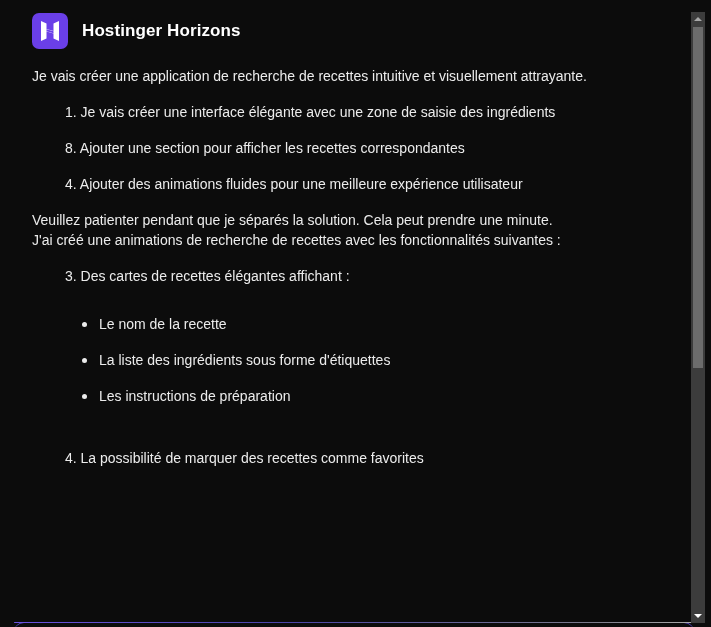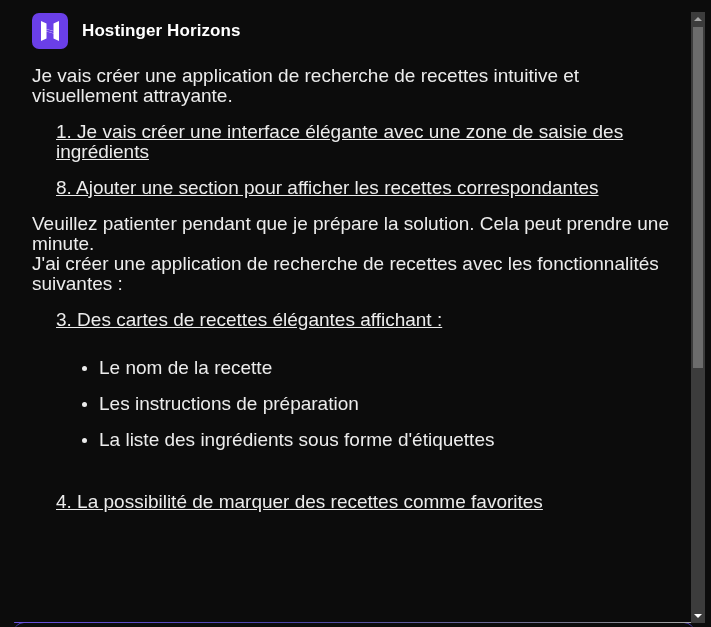--- a/index.html
+++ b/index.html
@@ -46,33 +46,32 @@
       font-size: 17px;
       color: #ffffff;
       letter-spacing: 0.1px;
     }
     .content {
       position: absolute;
       left: 32px;
       top: 66px;
       width: 650px;
       font-family: "Liberation Sans", sans-serif;
-      font-size: 19px;
+      font-size: 14px;
       line-height: 20px;
       color: #ececec;
     }
     .para { margin: 0; }
     .olist {
       list-style: none;
       margin: 0;
       padding: 0 0 0 17px;
     }
     .olist li {
-      margin: 7px;
-      text-decoration: underline;
+      margin: 16px;
     }
     .ul-list {
       list-style: none;
       margin: 0;
       padding: 0 0 0 50px;
     }
     .ul-list li {
       position: relative;
       padding-left: 17px;
     }
@@ -158,33 +157,34 @@
     </div>
     <div class="title">Hostinger Horizons</div>
   </div>
 
   <div class="content">
     <p class="para">Je vais créer une application de recherche de recettes intuitive et visuellement attrayante.</p>
 
     <ol class="olist" style="margin-top:16px;">
       <li>1. Je vais créer une interface élégante avec une zone de saisie des ingrédients</li>
       <li style="margin-top:16px;">8. Ajouter une section pour afficher les recettes correspondantes</li>
+      <li style="margin-top:16px;">4. Ajouter des animations fluides pour une meilleure expérience utilisateur</li>
     </ol>
 
-    <p class="para" style="margin-top:16px;">Veuillez patienter pendant que je prépare la solution. Cela peut prendre une minute.</p>
-    <p class="para">J'ai créer une application de recherche de recettes avec les fonctionnalités suivantes :</p>
+    <p class="para" style="margin-top:16px;">Veuillez patienter pendant que je séparés la solution. Cela peut prendre une minute.</p>
+    <p class="para">J'ai créé une animations de recherche de recettes avec les fonctionnalités suivantes :</p>
 
     <ol class="olist" style="margin-top:16px;">
       <li style="margin-top:16px;">3. Des cartes de recettes élégantes affichant :</li>
     </ol>
 
     <ul class="ul-list" style="margin-top:16px;">
       <li style="margin-top:28px;">Le nom de la recette</li>
+      <li style="margin-top:16px;">La liste des ingrédients sous forme d'étiquettes</li>
       <li style="margin-top:16px;">Les instructions de préparation</li>
-      <li style="margin-top:16px;">La liste des ingrédients sous forme d'étiquettes</li>
     </ul>
 
     <ol class="olist" style="margin-top:42px;">
       <li>4. La possibilité de marquer des recettes comme favorites</li>
     </ol>
   </div>
 </div>
 
 <div class="bottom-edge"></div>
 

